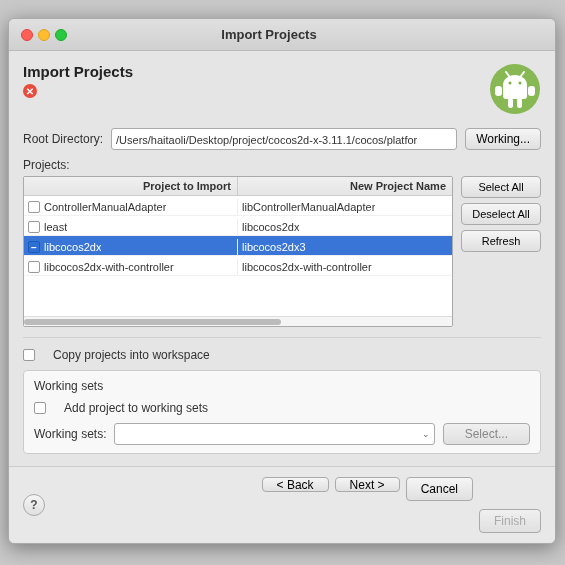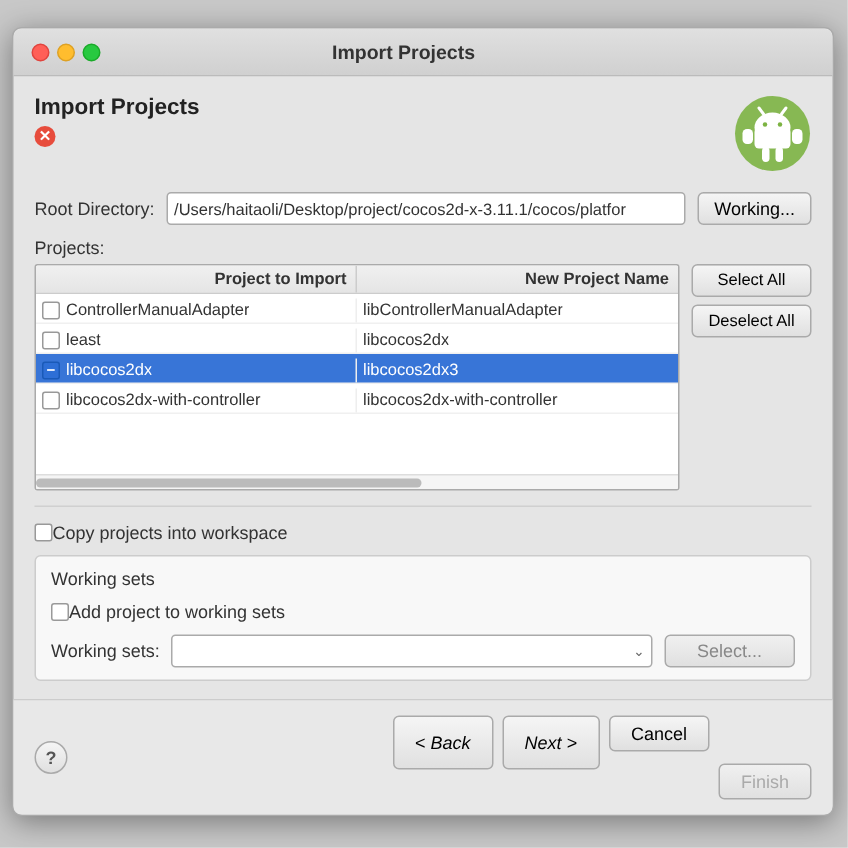--- a/index.html
+++ b/index.html
@@ -242,21 +242,21 @@
       border-radius: 3px;
     }
     .separator {
       height: 1px;
       background: #d0d0d0;
       margin: 10px 0;
     }
     .checkbox-row {
       display: flex;
       align-items: center;
-      gap: 0;
+      gap: 18px;
       margin-bottom: 8px;
     }
     .checkbox {
       width: 12px;
       height: 12px;
       border: 1px solid #999;
       border-radius: 2px;
       background: white;
       flex-shrink: 0;
     }
@@ -333,28 +333,27 @@
       font-size: 12px;
       font-weight: bold;
       color: #555;
       cursor: pointer;
     }
     .footer-buttons {
       display: flex;
       gap: 6px;
     }
     .nav-btn {
-      height: 36px;
+      height: 15px;
       padding: 0 14px;
       background: linear-gradient(to bottom, #f5f5f5, #e0e0e0);
       border: 1px solid #aaa;
       border-radius: 4px;
       font-size: 12px;
       cursor: pointer;
-      font-style: italic;
     }
     .cancel-btn {
       height: 24px;
       padding: 0 14px;
       background: linear-gradient(to bottom, #f5f5f5, #e0e0e0);
       border: 1px solid #aaa;
       border-radius: 4px;
       font-size: 12px;
       cursor: pointer;
     }
@@ -467,20 +466,21 @@
             </div>
           </div>
         </div>
         <div class="scrollbar-area">
           <div class="scrollbar-thumb"></div>
         </div>
       </div>
       <div class="sidebar-buttons">
         <button class="action-btn">Select All</button>
         <button class="action-btn">Deselect All</button>
+        <button class="action-btn">Refresh</button>
       </div>
     </div>
 
     <div class="separator"></div>
 
     <div class="checkbox-row">
       <div class="checkbox"></div>
       <span class="checkbox-label">Copy projects into workspace</span>
     </div>
 

